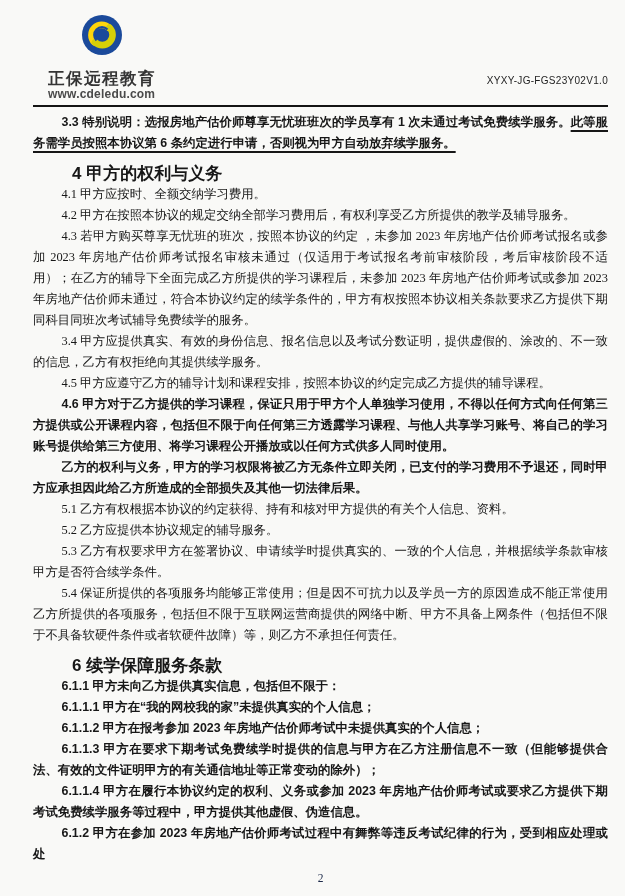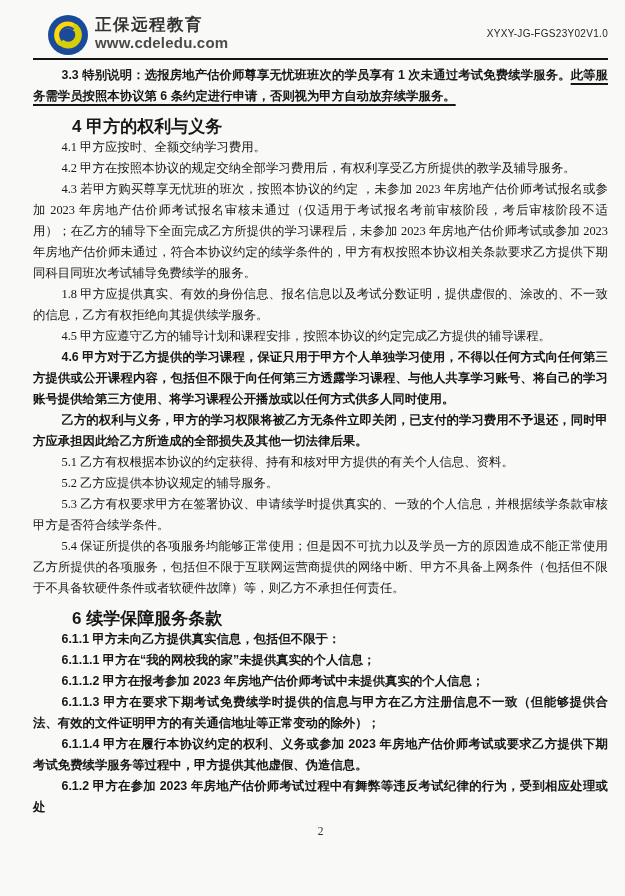--- a/index.html
+++ b/index.html
@@ -13,30 +13,30 @@
     overflow:hidden;
     box-sizing:border-box;
   }
   
   .header{
     display:flex;
     justify-content:space-between;
     align-items:flex-end;
     padding:15px 17px 3px 48px;
   }
-  .logo{display:flex;gap:7px;}
+  .logo{display:flex;align-items:center;gap:14px;flex-direction:column;}
   .logo-mark{width:40px;height:40px;display:block;}
   .logo-text{display:flex;flex-direction:column;line-height:1.15;}
   .logo-title{
     font-family:"Liberation Sans","DejaVu Sans",sans-serif;
     font-weight:700;font-size:16.5px;color:#343434;letter-spacing:1.5px;
   }
   .logo-url{
     font-family:"Liberation Sans","DejaVu Sans",sans-serif;
-    font-weight:700;font-size:15px;color:#4a4a4a;letter-spacing:.2px;
+    font-weight:700;font-size:12px;color:#4a4a4a;letter-spacing:.2px;
   }
   .doc-code{
     font-family:"Liberation Sans","DejaVu Sans",sans-serif;
     font-size:10px;color:#1e1e1e;letter-spacing:.3px;
     margin-bottom:16px;
   }
   .rule{
     width:575px;height:2px;background:#141414;margin-left:33px;
   }
   
@@ -105,21 +105,21 @@
   <div class="rule"></div>
 
   <div class="doc-body">
 
     <p class="b"><span>3.3 特别说明：选报房地产估价师尊享无忧班班次的学员享有 1 次未通过考试免费续学服务。</span><span class="u">此等服务需学员按照本协议第 6 条约定进行申请，否则视为甲方自动放弃续学服务。</span></p>
 
     <h2 class="gap-top">4 甲方的权利与义务</h2>
     <p>4.1 甲方应按时、全额交纳学习费用。</p>
     <p>4.2 甲方在按照本协议的规定交纳全部学习费用后，有权利享受乙方所提供的教学及辅导服务。</p>
     <p>4.3 若甲方购买尊享无忧班的班次，按照本协议的约定 ，未参加 2023 年房地产估价师考试报名或参加 2023 年房地产估价师考试报名审核未通过（仅适用于考试报名考前审核阶段，考后审核阶段不适用）；在乙方的辅导下全面完成乙方所提供的学习课程后，未参加 2023 年房地产估价师考试或参加 2023 年房地产估价师未通过，符合本协议约定的续学条件的，甲方有权按照本协议相关条款要求乙方提供下期同科目同班次考试辅导免费续学的服务。</p>
-    <p>1.8 甲方应提供真实、有效的身份信息、报名信息以及考试分数证明，提供虚假的、涂改的、不一致的信息，乙方有权拒绝向其提供续学服务。</p>
+    <p>3.4 甲方应提供真实、有效的身份信息、报名信息以及考试分数证明，提供虚假的、涂改的、不一致的信息，乙方有权拒绝向其提供续学服务。</p>
     <p>4.5 甲方应遵守乙方的辅导计划和课程安排，按照本协议的约定完成乙方提供的辅导课程。</p>
     <p class="b">4.6 甲方对于乙方提供的学习课程，保证只用于甲方个人单独学习使用，不得以任何方式向任何第三方提供或公开课程内容，包括但不限于向任何第三方透露学习课程、与他人共享学习账号、将自己的学习账号提供给第三方使用、将学习课程公开播放或以任何方式供多人同时使用。</p>
     <p class="b">乙方的权利与义务，甲方的学习权限将被乙方无条件立即关闭，已支付的学习费用不予退还，同时甲方应承担因此给乙方所造成的全部损失及其他一切法律后果。</p>
 
     <p>5.1 乙方有权根据本协议的约定获得、持有和核对甲方提供的有关个人信息、资料。</p>
     <p>5.2 乙方应提供本协议规定的辅导服务。</p>
     <p>5.3 乙方有权要求甲方在签署协议、申请续学时提供真实的、一致的个人信息，并根据续学条款审核甲方是否符合续学条件。</p>
     <p>5.4 保证所提供的各项服务均能够正常使用；但是因不可抗力以及学员一方的原因造成不能正常使用乙方所提供的各项服务，包括但不限于互联网运营商提供的网络中断、甲方不具备上网条件（包括但不限于不具备软硬件条件或者软硬件故障）等，则乙方不承担任何责任。</p>
 
     <h2 class="gap-top">6 续学保障服务条款</h2>

